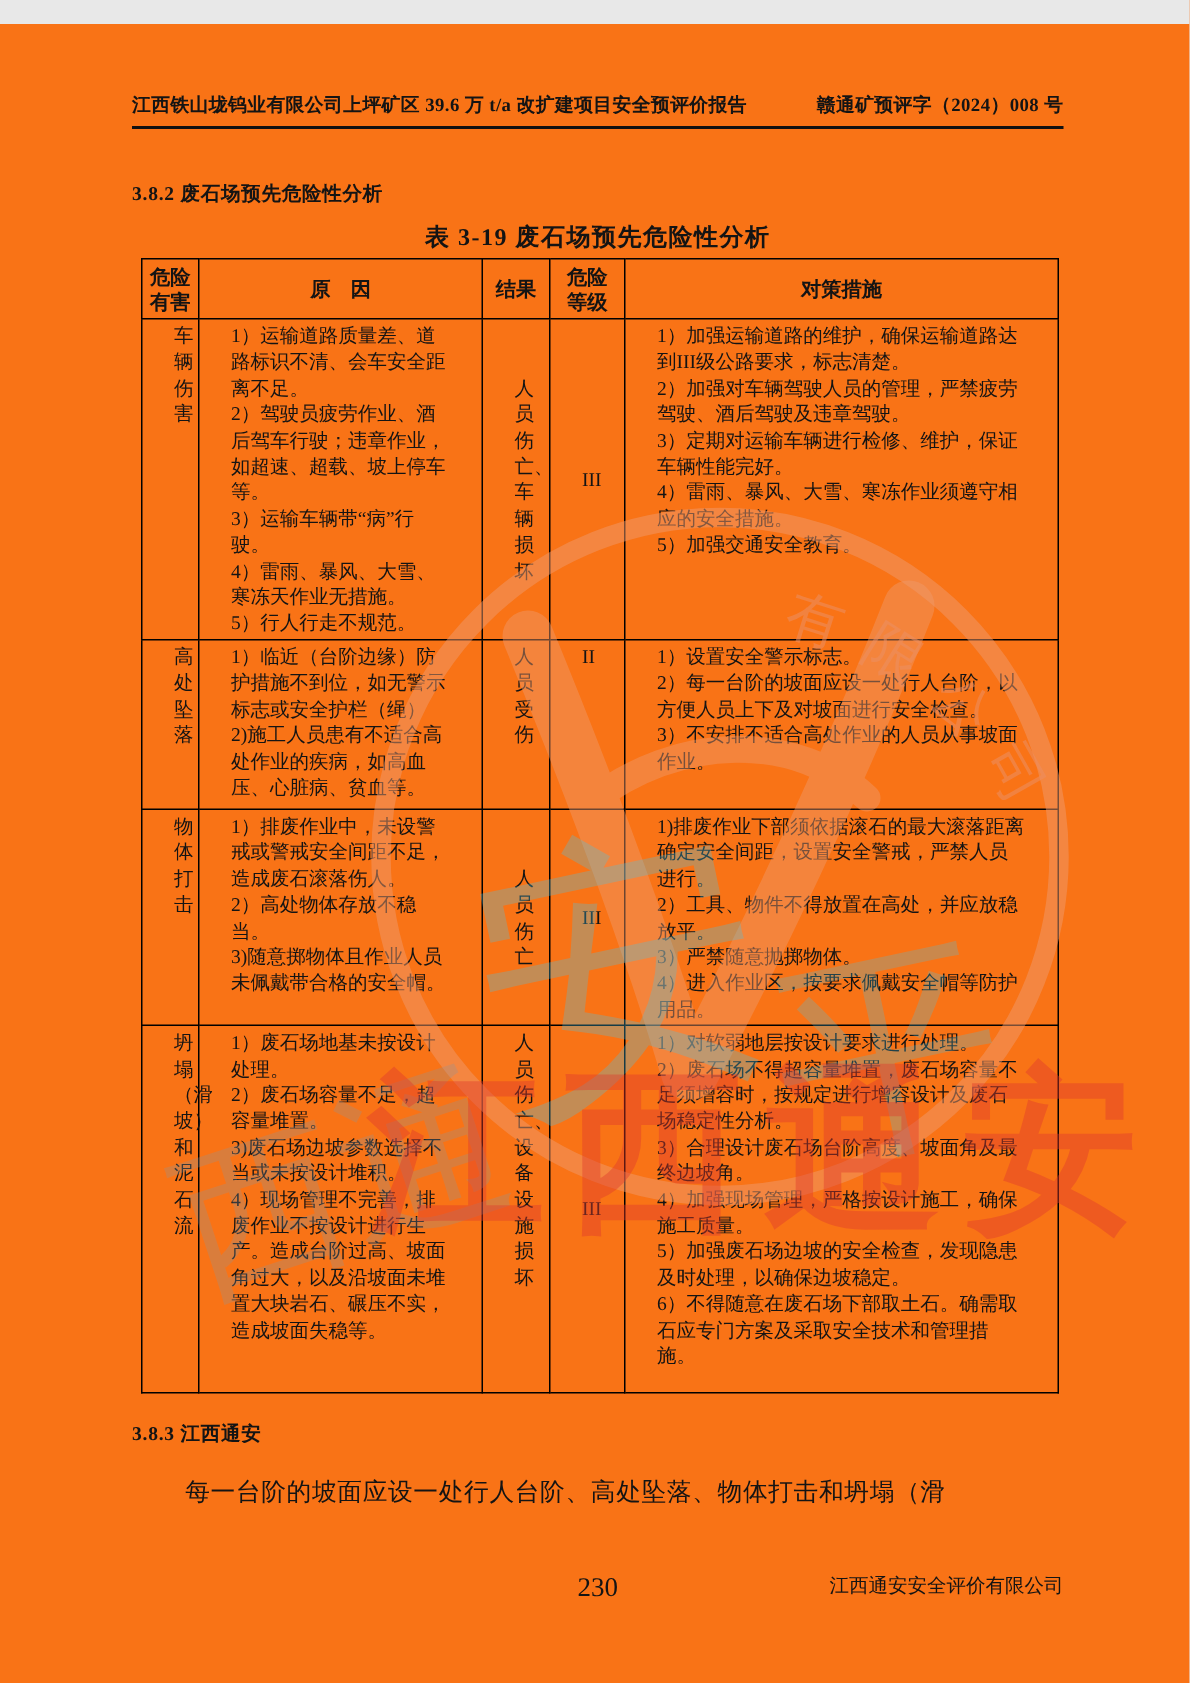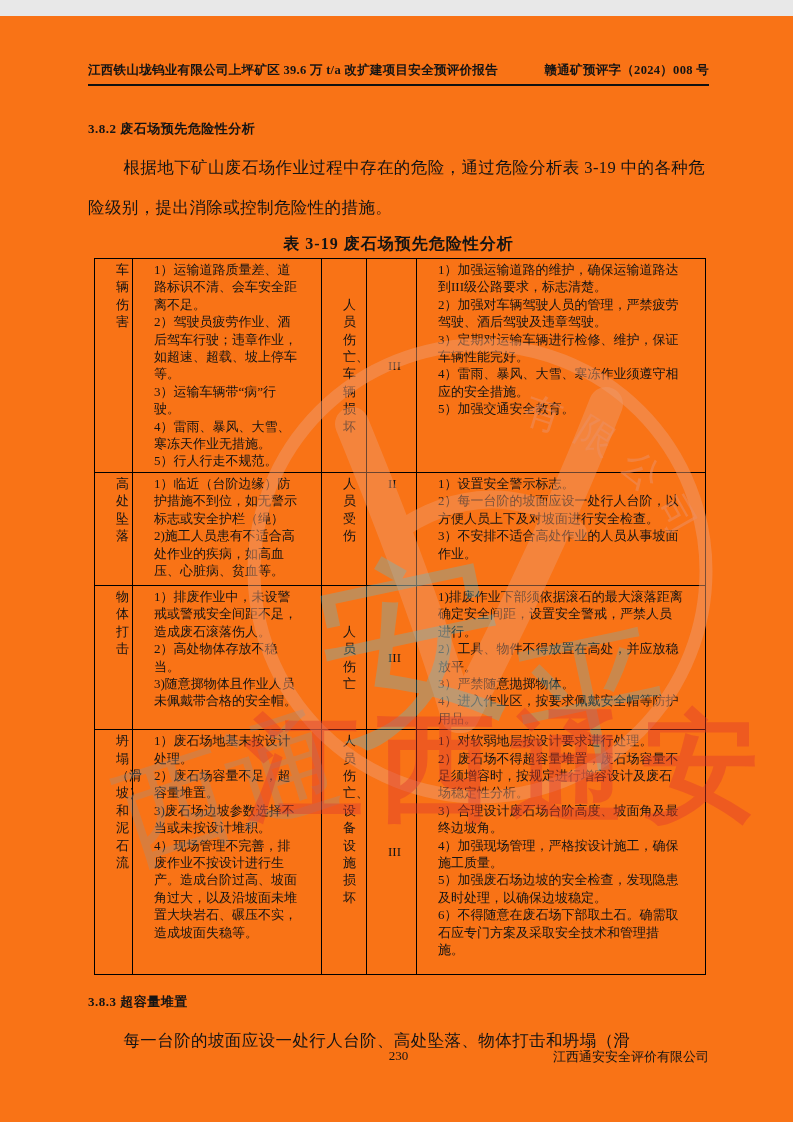--- a/index.html
+++ b/index.html
@@ -31,50 +31,58 @@
   }
   td.hazard{text-align:center;vertical-align:middle;white-space:pre-line;padding:2px 1px;}
   td.result{text-align:left;white-space:pre-line;padding:2px 1px;}
   td.level{text-align:right;font-size:14px;font-weight:normal;}
   td.cause,td.measures{white-space:pre-line;}
   .va-mid{vertical-align:middle !important;}
   .va-top{vertical-align:top !important;padding-top:3px;}
   .sec383{margin-top:18px;}
   
   .footer{position:absolute;top:1032px;left:88px;width:621px;font-size:13px;z-index:1;text-align:right;}
-  .footer .pageno{position:absolute;left:50%;transform:translateX(-50%);top:0;font-size:13px;}
+  .footer .pageno{position:absolute;left:50%;transform:translateX(-50%);top:0;font-size:18px;}
   
   .wm{position:absolute;inset:0;z-index:4;pointer-events:none;}
 </style>
 </head>
 <body>
 
 <div class="page">
 
   <div class="header-row">
     <span>江西铁山垅钨业有限公司上坪矿区 39.6 万 t/a 改扩建项目安全预评价报告</span>
     <span>赣通矿预评字（2024）008 号</span>
   </div>
 
   <div class="content">
 
     <div class="sec-title">3.8.2 废石场预先危险性分析</div>
-    <p class="para">根据地下矿山废石场作业过程中存在的危险，通过危险分析表 3-19 中的各种危险级别，提出消除或控制危险性的措施。</p>
 
     <div class="tbl-caption">表 3-19 废石场预先危险性分析</div>
 
     <table class="hz">
       <colgroup>
         <col style="width:38px">
           <col style="width:189px">
           <col style="width:45px">
           <col style="width:50px">
           <col style="width:289px">
       </colgroup>
       <tbody>
+          <tr style="height:40px">
+        <th>危险
+有害</th>
+        <th>原　因</th>
+        <th>结果</th>
+        <th>危险
+等级</th>
+        <th>对策措施</th>
+      </tr>
       <tr style="height:157px">
         <td class="hazard">车辆
 伤害</td>
         <td class="cause">1）运输道路质量差、道路标识不清、会车安全距离不足。
 2）驾驶员疲劳作业、酒后驾车行驶；违章作业，如超速、超载、坡上停车等。
 3）运输车辆带“病”行驶。
 4）雷雨、暴风、大雪、寒冻天作业无措施。
 5）行人行走不规范。</td>
         <td class="result va-mid">人员
 伤
@@ -134,21 +142,21 @@
         <td class="measures">1）对软弱地层按设计要求进行处理。
 2）废石场不得超容量堆置，废石场容量不足须增容时，按规定进行增容设计及废石场稳定性分析。
 3）合理设计废石场台阶高度、坡面角及最终边坡角。
 4）加强现场管理，严格按设计施工，确保施工质量。
 5）加强废石场边坡的安全检查，发现隐患及时处理，以确保边坡稳定。
 6）不得随意在废石场下部取土石。确需取石应专门方案及采取安全技术和管理措施。</td>
       </tr>
     </tbody>
       </table>
 
-    <div class="sec-title sec383">3.8.3 超容量堆置</div>
+    <div class="sec-title sec383">3.8.3 江西通安</div>
     <p class="para">每一台阶的坡面应设一处行人台阶、高处坠落、物体打击和坍塌（滑</p>
   </div>
 
   <div class="footer">
     <span>江西通安安全评价有限公司</span>
     <span class="pageno">230</span>
   </div>
 
   <svg class="wm" viewBox="0 0 793 1122" width="793" height="1122">
     <defs>

